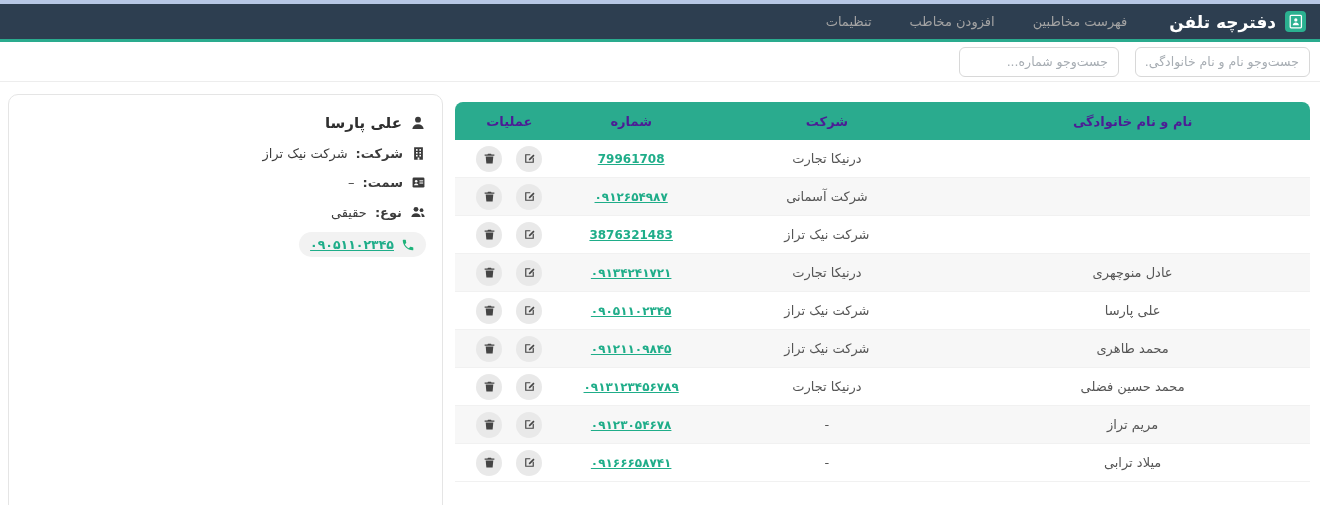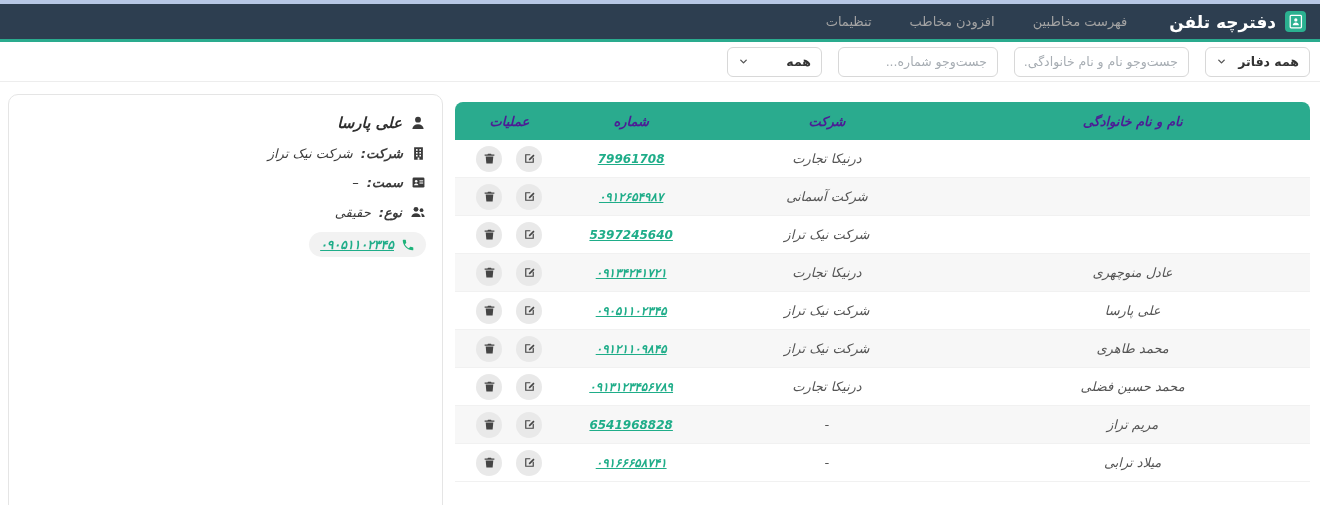--- a/index.html
+++ b/index.html
@@ -23,21 +23,21 @@
     display: flex; align-items: center; justify-content: space-between; padding: 0 10px;
     font-size: 12.5px; font-weight: 600; color: #333; cursor: pointer; }
   .select-box .chev { color: #555; display: inline-flex; margin-right: 8px; }
   .w-books { width: 105px; } .w-type { width: 95px; }
   .search-input { height: 30px; border: 1px solid #d8d8d8; border-radius: 6px;
     padding: 0 10px; font-size: 12.5px; color: #333; background: #fff; outline: none;
     font-family: "DejaVu Sans", sans-serif; }
   .search-input::placeholder { color: #a7adb3; }
   .w-name { width: 175px; } .w-number { width: 160px; }
 
-  .content { position: relative; height: 420px; background: #fff; font-style: italic; }
+  .content { position: relative; height: 420px; background: #fff; }
 
   .detail-card { position: absolute; left: 8px; top: 12px; width: 435px; height: 475px;
     background: #fff; border: 1px solid #e5e5e5; border-radius: 10px; padding-top: 12px; }
   .d-item { display: flex; align-items: center; gap: 8px; padding: 7px 16px;
     color: #3c3c3c; font-size: 13px; }
   .d-title { font-size: 15px; font-weight: bold; color: #2f2f2f; }
   .d-label { font-weight: bold; }
   .d-icon { display: inline-flex; color: #3a3a3a; flex: 0 0 auto; }
   .d-pill-row { display: flex; padding: 5px 16px; }
   .d-pill { display: inline-flex; align-items: center; gap: 7px; background: #f2f2f2;
@@ -77,38 +77,22 @@
     <span>دفترچه تلفن</span>
   </div>
   <nav class="nav-links">
     <span class="nav-link">فهرست مخاطبین</span>
     <span class="nav-link">افزودن مخاطب</span>
     <span class="nav-link">تنظیمات</span>
   </nav>
 </header>
 
 <div class="searchbar">
-  <div class="select-box w-books">
-    <span>همه دفاتر</span>
-    <span class="chev">
-      <svg width="11" height="11" viewBox="0 0 24 24" fill="none" stroke="currentColor" stroke-width="3" stroke-linecap="round" stroke-linejoin="round">
-          <polyline points="6 9 12 15 18 9"></polyline>
-        </svg>
-    </span>
-  </div>
   <input class="search-input w-name" placeholder="جست‌وجو نام و نام خانوادگی..." style="">
   <input class="search-input w-number" placeholder="جست‌وجو شماره..." style="">
-  <div class="select-box w-type">
-    <span>همه</span>
-    <span class="chev">
-      <svg width="11" height="11" viewBox="0 0 24 24" fill="none" stroke="currentColor" stroke-width="3" stroke-linecap="round" stroke-linejoin="round">
-          <polyline points="6 9 12 15 18 9"></polyline>
-        </svg>
-    </span>
-  </div>
 </div>
 
 <div class="content">
 
   <aside class="detail-card">
     <div class="d-item">
       <span class="d-icon">
         <svg width="16" height="16" viewBox="0 0 24 24" fill="currentColor">
             <circle cx="12" cy="7" r="4.4"></circle>
             <path d="M3.5 21c.5-4.6 4-7 8.5-7s8 2.4 8.5 7z"></path>
@@ -224,21 +208,21 @@
         <svg width="13" height="13" viewBox="0 0 24 24" fill="currentColor">
                   <path d="M9.2 3h5.6l.9 1.8H21v2.1H3V4.8h5.3z"></path>
                   <path d="M5 8.5h14L17.8 21H6.2z"></path>
                 </svg>
       </button>
     </td>
   </tr>
           <tr>
     <td></td>
     <td>شرکت نیک تراز</td>
-    <td><span class="phone-link">5397245640</span></td>
+    <td><span class="phone-link">3876321483</span></td>
     <td>
       <button class="icon-btn">
         <svg width="13" height="13" viewBox="0 0 24 24" fill="currentColor">
                   <path d="M4 4h9.5v2.2H6.2v11.6h11.6v-7.3H20V20H4z"></path>
                   <path d="M10.8 13.1 19.2 4.7l2.1 2.1-8.4 8.4h-2.1z"></path>
                 </svg>
       </button>
       <button class="icon-btn">
         <svg width="13" height="13" viewBox="0 0 24 24" fill="currentColor">
                   <path d="M9.2 3h5.6l.9 1.8H21v2.1H3V4.8h5.3z"></path>
@@ -319,21 +303,21 @@
         <svg width="13" height="13" viewBox="0 0 24 24" fill="currentColor">
                   <path d="M9.2 3h5.6l.9 1.8H21v2.1H3V4.8h5.3z"></path>
                   <path d="M5 8.5h14L17.8 21H6.2z"></path>
                 </svg>
       </button>
     </td>
   </tr>
           <tr class="alt">
     <td>مریم تراز</td>
     <td>-</td>
-    <td><span class="phone-link">6541968828</span></td>
+    <td><span class="phone-link">۰۹۱۲۳۰۵۴۶۷۸</span></td>
     <td>
       <button class="icon-btn">
         <svg width="13" height="13" viewBox="0 0 24 24" fill="currentColor">
                   <path d="M4 4h9.5v2.2H6.2v11.6h11.6v-7.3H20V20H4z"></path>
                   <path d="M10.8 13.1 19.2 4.7l2.1 2.1-8.4 8.4h-2.1z"></path>
                 </svg>
       </button>
       <button class="icon-btn">
         <svg width="13" height="13" viewBox="0 0 24 24" fill="currentColor">
                   <path d="M9.2 3h5.6l.9 1.8H21v2.1H3V4.8h5.3z"></path>

